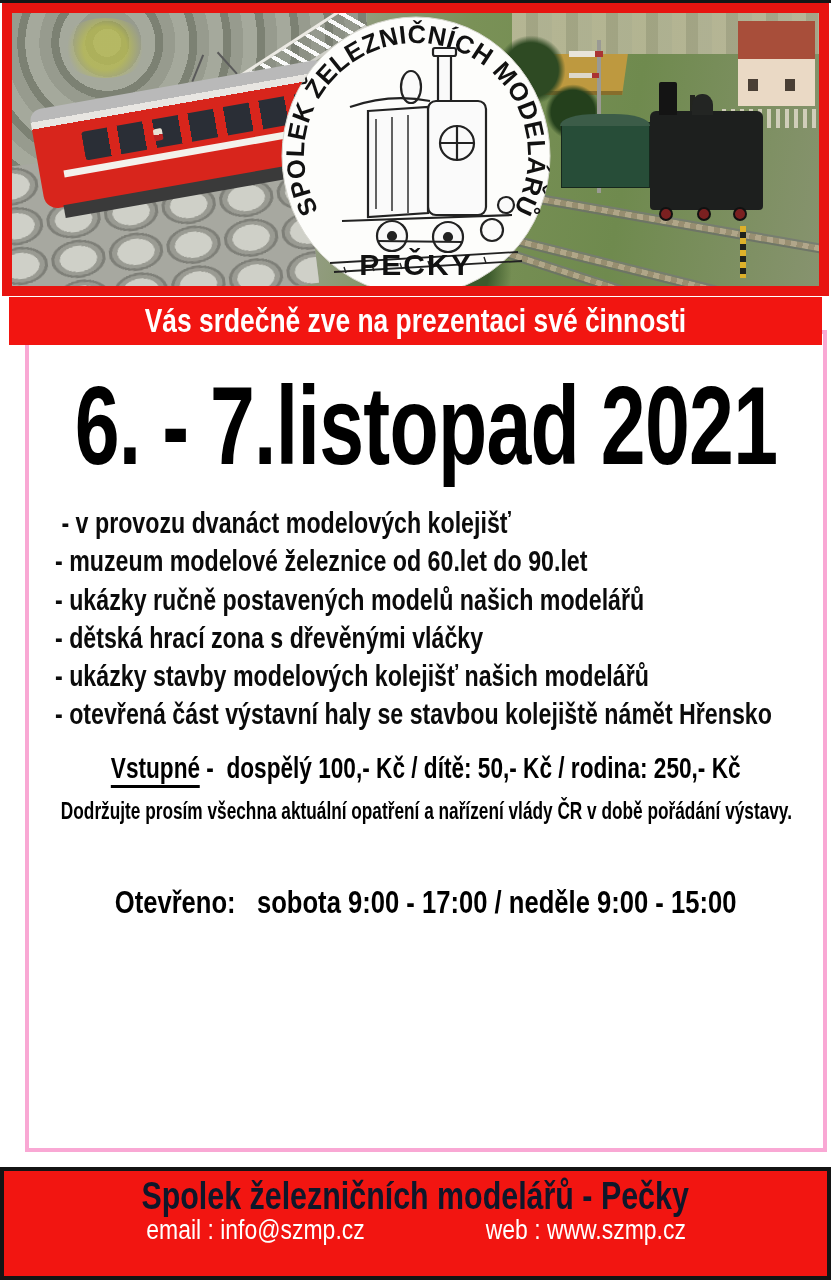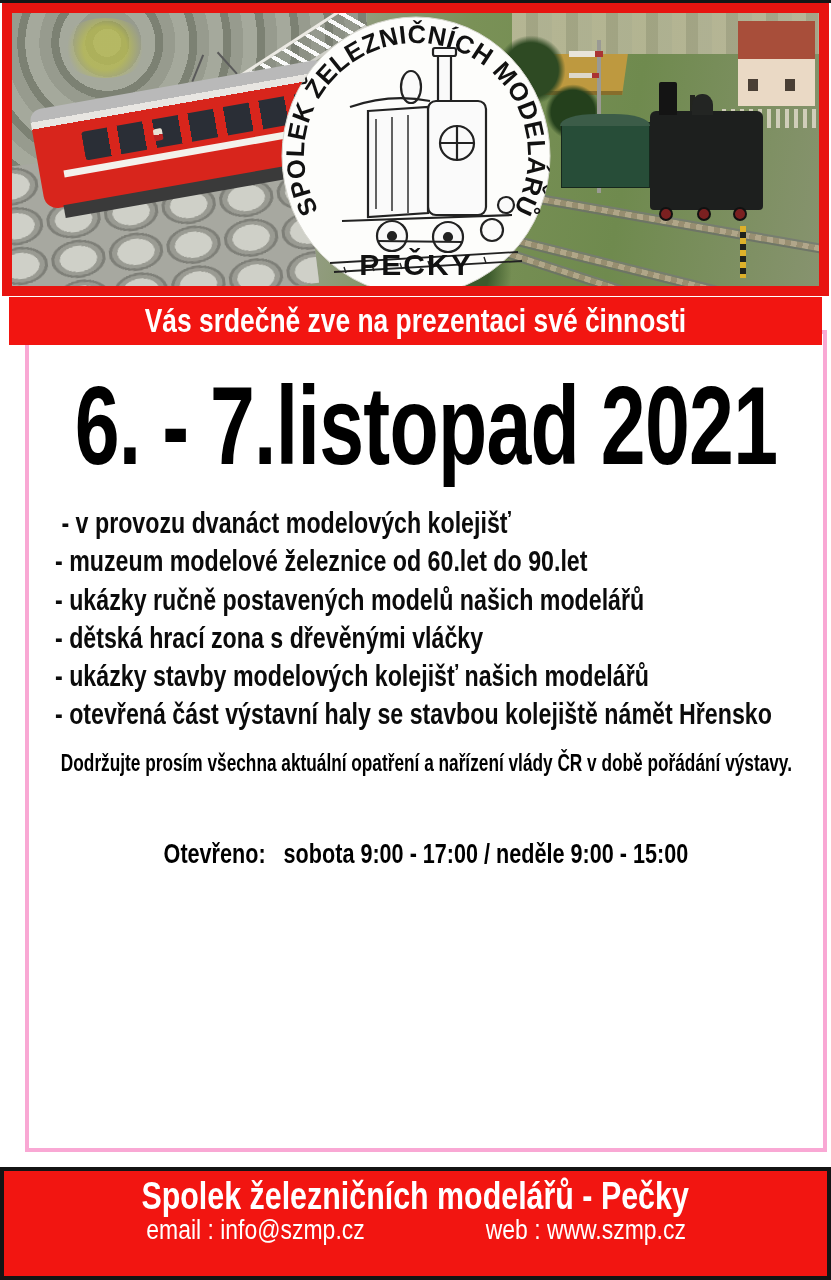--- a/index.html
+++ b/index.html
@@ -106,27 +106,27 @@
 
   .main-title { margin-top:36px; line-height:112px; font-weight:bold; font-size:112px; color:#000; }
   .main-title .cx { --s:.72; letter-spacing:-1px; }
   .features { margin-top:22px; }
   .refreshment { margin-top:14px; }
   .admission { margin-top:6px; line-height:40px; font-weight:bold; font-size:29px; }
   .admission .cx { --s:.78; }
   .admission .u { border-bottom:3px solid #000; padding-bottom:1px; }
   .disclaimer { margin-top:8px; line-height:30px; font-weight:bold; font-size:23px; }
   .disclaimer .cx { --s:.75; }
-  .hours { margin-top:54px; line-height:44px; font-weight:bold; font-size:27px; }
+  .hours { margin-top:54px; line-height:44px; font-weight:bold; font-size:32px; }
   .hours .cx { --s:.8; }
 
   
   .footer { position:absolute; top:1167px; left:0; right:0; height:113px; background:#f21511;
             border:4px solid #141414; padding-top:5px; z-index:2; }
-  .footer-title { line-height:40px; font-weight:bold; font-size:38px; color:#ffffff; }
+  .footer-title { line-height:40px; font-weight:bold; font-size:38px; color:#0f172a; }
   .footer-title .cx { --s:.8; }
   .footer-address { line-height:31px; font-size:27px; color:#fff; }
   .footer-address .cx { --s:.85; }
   .footer-contacts { line-height:29px; font-size:27px; color:#fff; display:flex; justify-content:center; gap:84px; }
   .footer-contacts .cx { --s:.85; }
 </style>
 </head>
 <body>
 
 <div class="poster">
@@ -224,20 +224,23 @@
       <div class="left-line"><span class="cx">- muzeum modelové železnice od 60.let do 90.let</span></div>
       <div class="left-line"><span class="cx">- ukázky ručně postavených modelů našich modelářů</span></div>
       <div class="left-line"><span class="cx">- dětská hrací zona s dřevěnými vláčky</span></div>
       <div class="left-line"><span class="cx">- ukázky stavby modelových kolejišť našich modelářů</span></div>
       <div class="left-line"><span class="cx">- otevřená část výstavní haly se stavbou kolejiště námět Hřensko</span></div>
     </div>
 
     <div class="refreshment">
     </div>
 
+    <div class="crow admission">
+      <span class="cx"><span class="u">Vstupné</span><span> -  dospělý 100,- Kč / dítě: 50,- Kč / rodina: 250,- Kč</span></span>
+    </div>
 
     <div class="crow disclaimer">
       <span class="cx">Dodržujte prosím všechna aktuální opatření a nařízení vlády ČR v době pořádání výstavy.</span>
     </div>
 
     <div class="crow hours">
       <span class="cx">Otevřeno:   sobota 9:00 - 17:00 / neděle 9:00 - 15:00</span>
     </div>
 
   </div>

